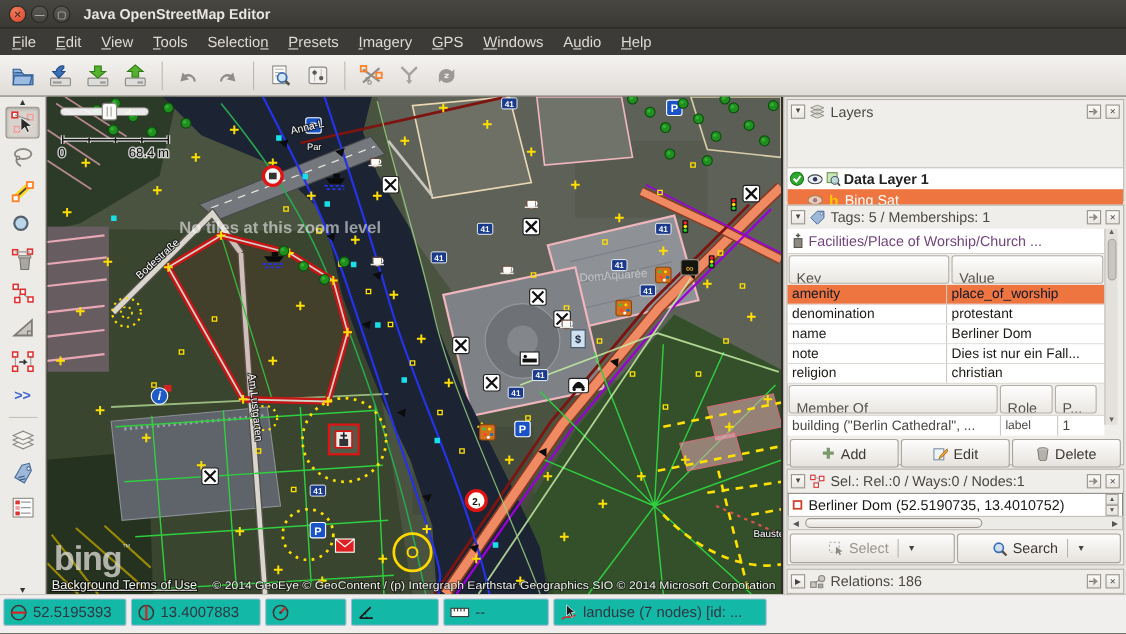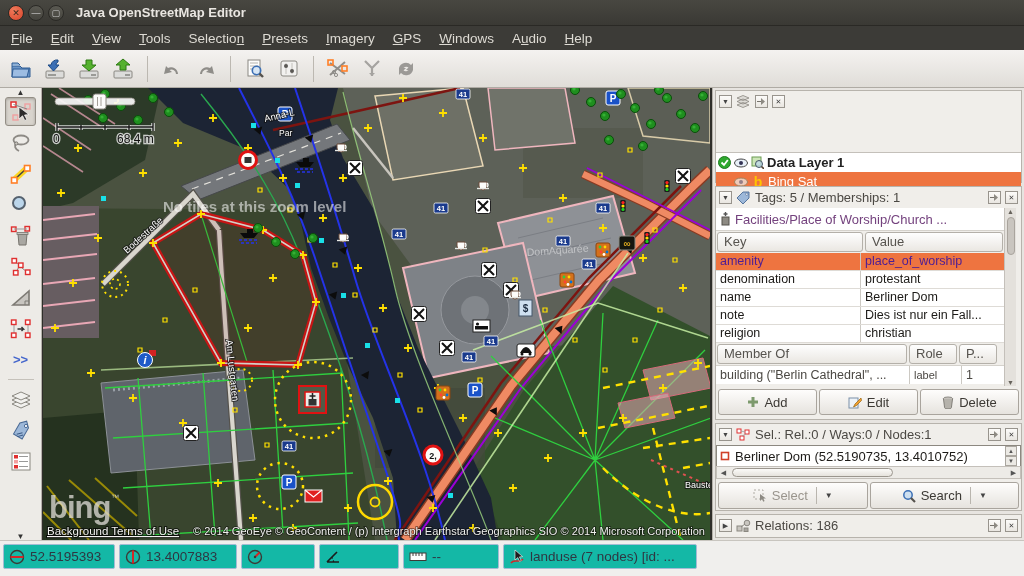--- a/index.html
+++ b/index.html
@@ -66,26 +66,26 @@
     display:flex; align-items:center; justify-content:center; gap:5px; font-size:13px; color:#3c3934; }
   .lbtn { flex:1; height:27px; }
 
   .preset-row { height:23px; background:#fff; display:flex; align-items:center; gap:4px;
     padding:0 4px; color:#74427e; font-size:13px; border-bottom:1px solid #d5d2cc;
     white-space:nowrap; overflow:hidden; }
   .tagbody { display:flex; }
   .tagtable { width:288px; }
   .kvhead { display:flex; padding:1px; gap:2px; background:#f0eeea; }
   .hdrcell { background:linear-gradient(#fefefe,#eae7e2); border:1px solid #b4b0a9; border-radius:3px;
-    height:20px; font-size:13px; color:#56534e; padding:1px 6px; white-space:nowrap; overflow:hidden; }
+    height:20px; font-size:13px; color:#56534e; padding:12px 6px; white-space:nowrap; overflow:hidden; }
   .tagrow { display:flex; height:18px; background:#fff; border-bottom:1px solid #dedbd6; }
   .tagrow .cell { font-size:12.5px; color:#1c1a17; padding:0 4px; line-height:17px;
     white-space:nowrap; overflow:hidden; border-right:1px solid #ccc9c3; }
   .tagrow.sel { background:#ee7440; }
-  .tagrow.sel .cell { color:#4c1d95; }
+  .tagrow.sel .cell { color:#0f172a; }
   .k { width:145px; } .v { width:143px; border-right:none !important; }
   .vscroll { width:12px; background:#e4e1dc; border-left:1px solid #c4c0ba; display:flex;
     flex-direction:column; align-items:center; }
   .vthumb { width:8px; height:38px; background:#c9c5bf; border:1px solid #a9a49d; border-radius:4px; margin-top:2px; }
   .memhead { display:flex; padding:1px; gap:2px; }
   .memrow { display:flex; height:19px; background:#fff; border-top:1px solid #d5d2cc; }
 
   .selrow { height:21px; display:flex; align-items:center; gap:5px; background:#fff; padding:0 3px;
     font-size:13px; color:#1c1a17; border:1px solid #8c8880; border-bottom:none; white-space:nowrap; overflow:hidden; }
   .spin { margin-left:auto; display:flex; flex-direction:column; flex:none; }
@@ -618,20 +618,21 @@
 </div>
 
 <div class="rightpanel">
 
   <div class="panel" style="height:93px;">
     <div class="phead">
       <div class="sqbtn">▼</div>
       <svg width="15" height="13">
           <path d="M1 10 l6 -2.5 6 2.5 -6 2.5z M1 6.5 l6 -2.5 6 2.5 -6 2.5z M1 3 l6 -2.5 6 2.5 -6 2.5z" fill="#dddbd6" stroke="#8a8780" stroke-width=".8"></path>
         </svg>
+      <div class="ptitle">Layers</div>
       <div class="sqbtn">
           <svg width="9" height="9">
             <path d="M0 4.5 h4" stroke="#77736c"></path>
             <path d="M4 1 L8 4.5 L4 8 z" fill="#8d8a83"></path>
           </svg>
         </div>
       <div class="sqbtn">✕</div>
     </div>
     <div class="plist">
       <div class="lrow">

